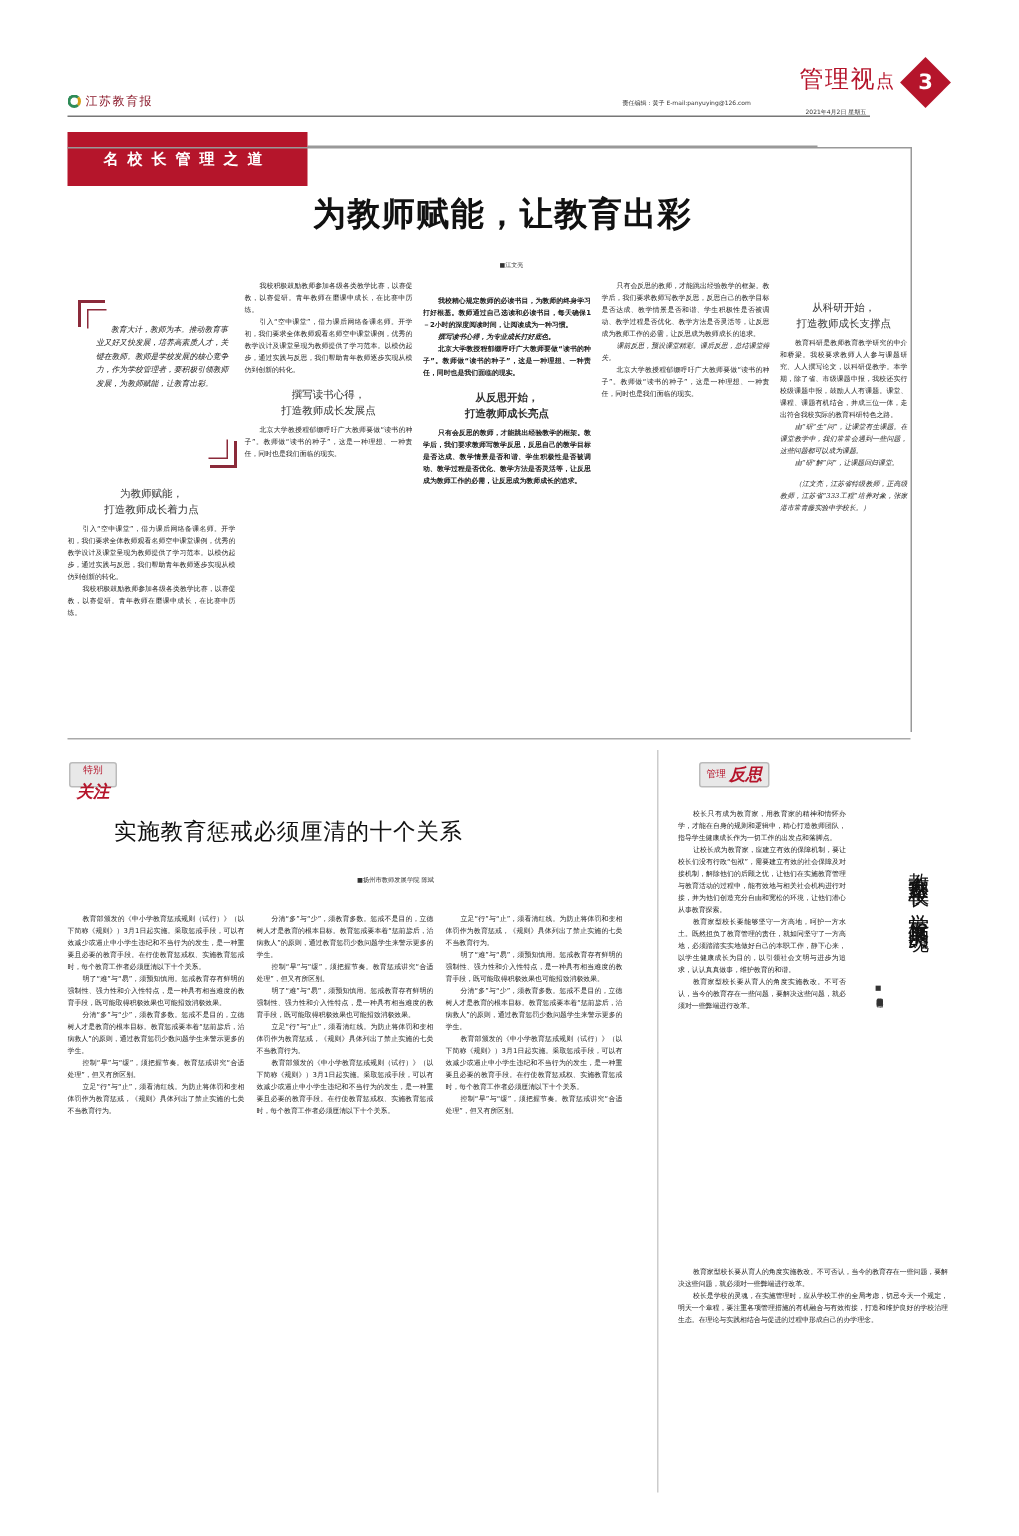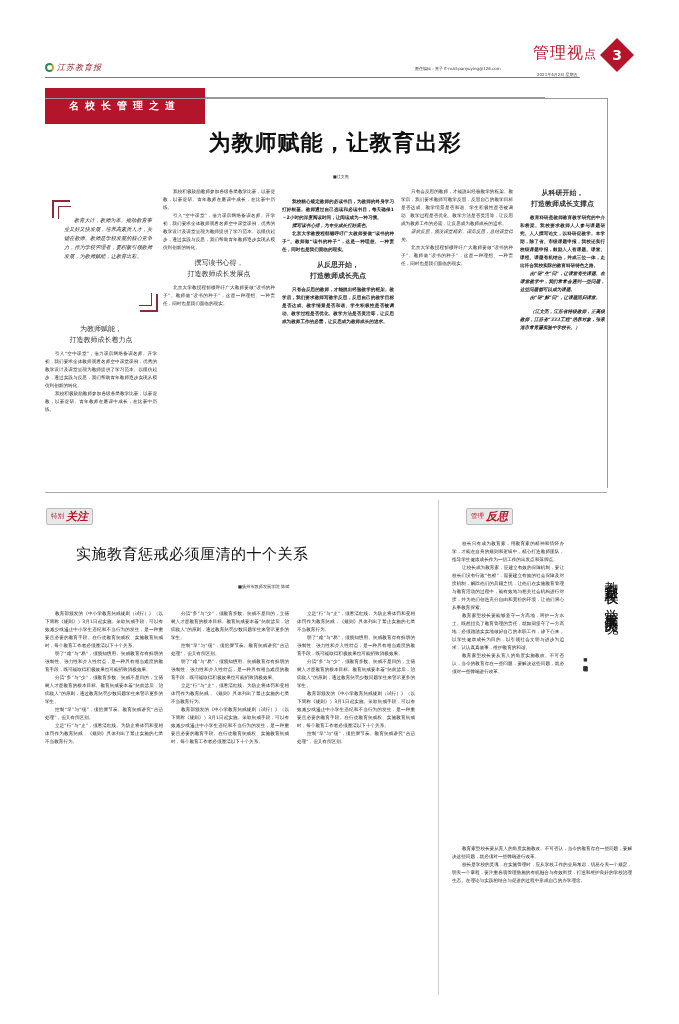--- a/index.html
+++ b/index.html
@@ -2,21 +2,21 @@
 <html><head>
 <meta charset="utf-8">
 <style>
   * { box-sizing: border-box; margin: 0; padding: 0; }
   html, body { width: 679px; height: 1024px; background: #ffffff; overflow: hidden; }
   body { font-family: "DejaVu Sans", sans-serif; color: #1a1a1a; position: relative; }
 
   .masthead { position: absolute; left: 0; top: 0; width: 679px; height: 100px; }
   .logo { position: absolute; left: 45px; top: 62px; display: flex; align-items: center; gap: 3px; }
   .logo-mark { width: 9px; height: 9px; border-radius: 50%; border: 2px solid #2e8b57; border-right-color: #d4a017; }
-  .logo-text { font-family: "DejaVu Serif", serif; font-size: 8px; color: #8b1a2b; font-style: italic; letter-spacing: 1px; }
+  .logo-text { font-family: "DejaVu Serif", serif; font-size: 8px; color: #8b1a2b; letter-spacing: 1px; }
   .head-rule { position: absolute; left: 45px; top: 77px; width: 535px; height: 1px; background: #777; }
   .head-rule2 { position: absolute; left: 205px; top: 97px; width: 340px; height: 1px; background: #999; }
   .section-banner { position: absolute; left: 45px; top: 88px; width: 160px; height: 36px; background: #b5152b; color: #fff; font-size: 10px; font-weight: bold; letter-spacing: 6px; display: flex; align-items: center; justify-content: center; }
   .editor-line { position: absolute; left: 415px; top: 66px; font-size: 4px; color: #333; }
   .date-line { position: absolute; left: 537px; top: 72px; font-size: 4px; color: #333; }
   .page-section { position: absolute; left: 533px; top: 43px; font-size: 16px; color: #b5152b; letter-spacing: 1px; }
   .page-section .small { font-size: 12px; }
   .page-num { position: absolute; left: 605px; top: 43px; width: 24px; height: 24px; background: #b5152b; transform: rotate(45deg); }
   .page-num span { display: block; transform: rotate(-45deg); color: #fff; font-weight: bold; font-size: 14px; text-align: center; line-height: 24px; }
 
@@ -113,35 +113,35 @@
   </div>
   <p>只有会反思的教师，才能跳出经验教学的框架。教学后，我们要求教师写教学反思，反思自己的教学目标是否达成、教学情景是否和谐、学生积极性是否被调动、教学过程是否优化、教学方法是否灵活等，让反思成为教师工作的必需，让反思成为教师成长的追求。</p>
 </div>
 
 <div class="col" style="left:401px; top:188px; width:112px; height:295px;">
   <p>只有会反思的教师，才能跳出经验教学的框架。教学后，我们要求教师写教学反思，反思自己的教学目标是否达成、教学情景是否和谐、学生积极性是否被调动、教学过程是否优化、教学方法是否灵活等，让反思成为教师工作的必需，让反思成为教师成长的追求。</p>
   <p class="em">课前反思，预设课堂精彩。课后反思，总结课堂得失。</p>
   <p>北京大学教授程郁缀呼吁广大教师要做“读书的种子”。教师做“读书的种子”，这是一种理想、一种责任，同时也是我们面临的现实。</p>
 </div>
 
-<div class="col" style="left:520px; top:182px; width:85px; height:295px;font-weight:bold;">
+<div class="col" style="left:520px; top:194px; width:85px; height:295px;">
   <div class="subhead">
     <div>从科研开始，</div>
     <div>打造教师成长支撑点</div>
   </div>
   <p>教育科研是教师教育教学研究的中介和桥梁。我校要求教师人人参与课题研究、人人撰写论文，以科研促教学。本学期，除了省、市级课题申报，我校还实行校级课题申报，鼓励人人有课题。课堂、课程、课题有机结合，并成三位一体，走出符合我校实际的教育科研特色之路。</p>
   <p class="em">由“研”生“问”，让课堂有生课题。在课堂教学中，我们常常会遇到一些问题，这些问题都可以成为课题。</p>
   <p class="em">由“研”解“问”，让课题回归课堂。</p>
   <p class="note" style="margin-top:6px;">（江文亮，江苏省特级教师，正高级教师，江苏省“333工程”培养对象，张家港市常青藤实验中学校长。）</p>
 </div>
 
 <div class="mid-rule"></div>
 <div class="vrule"></div>
 
-<div class="tag" style="left:46px; top:508px;">
+<div class="tag" style="left:46px; top:508px;flex-direction:column;">
   <span class="t1">特别</span>
   <span class="t2">关注</span>
 </div>
 <div class="b-title">实施教育惩戒必须厘清的十个关系</div>
 <div class="b-byline">■扬州市教师发展学院  陈斌</div>
 
 <div class="col" style="left:45px; top:610px; width:118px; height:385px;">
   <p>教育部颁发的《中小学教育惩戒规则（试行）》（以下简称《规则》）3月1日起实施。采取惩戒手段，可以有效减少或遏止中小学生违纪和不当行为的发生，是一种重要且必要的教育手段。在行使教育惩戒权、实施教育惩戒时，每个教育工作者必须厘清以下十个关系。</p>
   <p>明了“难”与“易”，须预知慎用。惩戒教育存有鲜明的强制性、强力性和介入性特点，是一种具有相当难度的教育手段，既可能取得积极效果也可能招致消极效果。</p>
   <p>分清“多”与“少”，须教育多数。惩戒不是目的，立德树人才是教育的根本目标。教育惩戒要本着“惩前毖后，治病救人”的原则，通过教育惩罚少数问题学生来警示更多的学生。</p>

